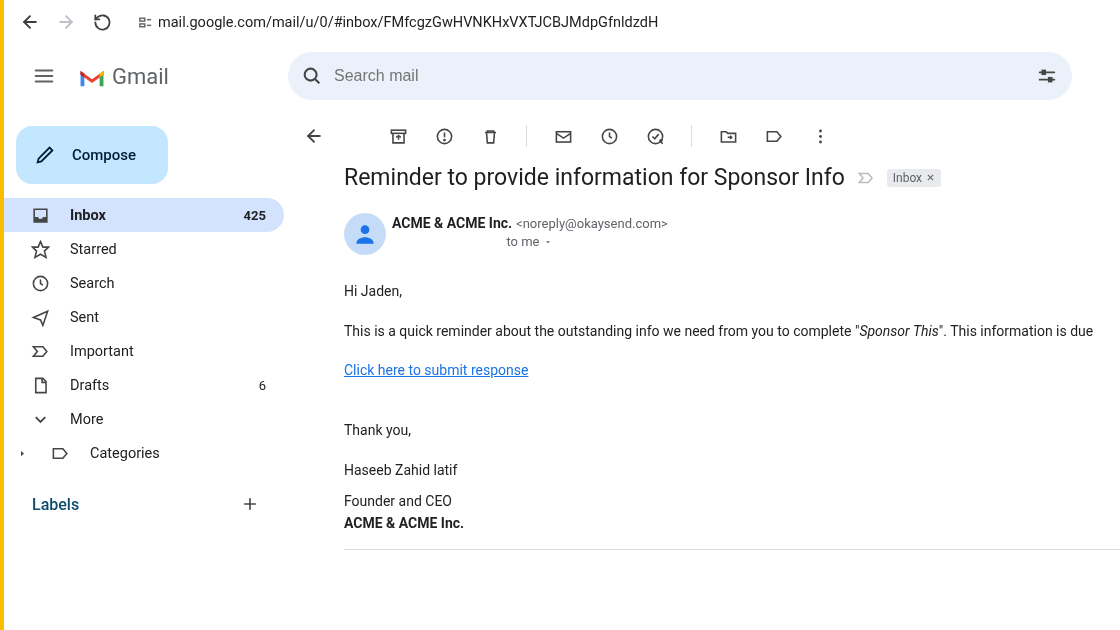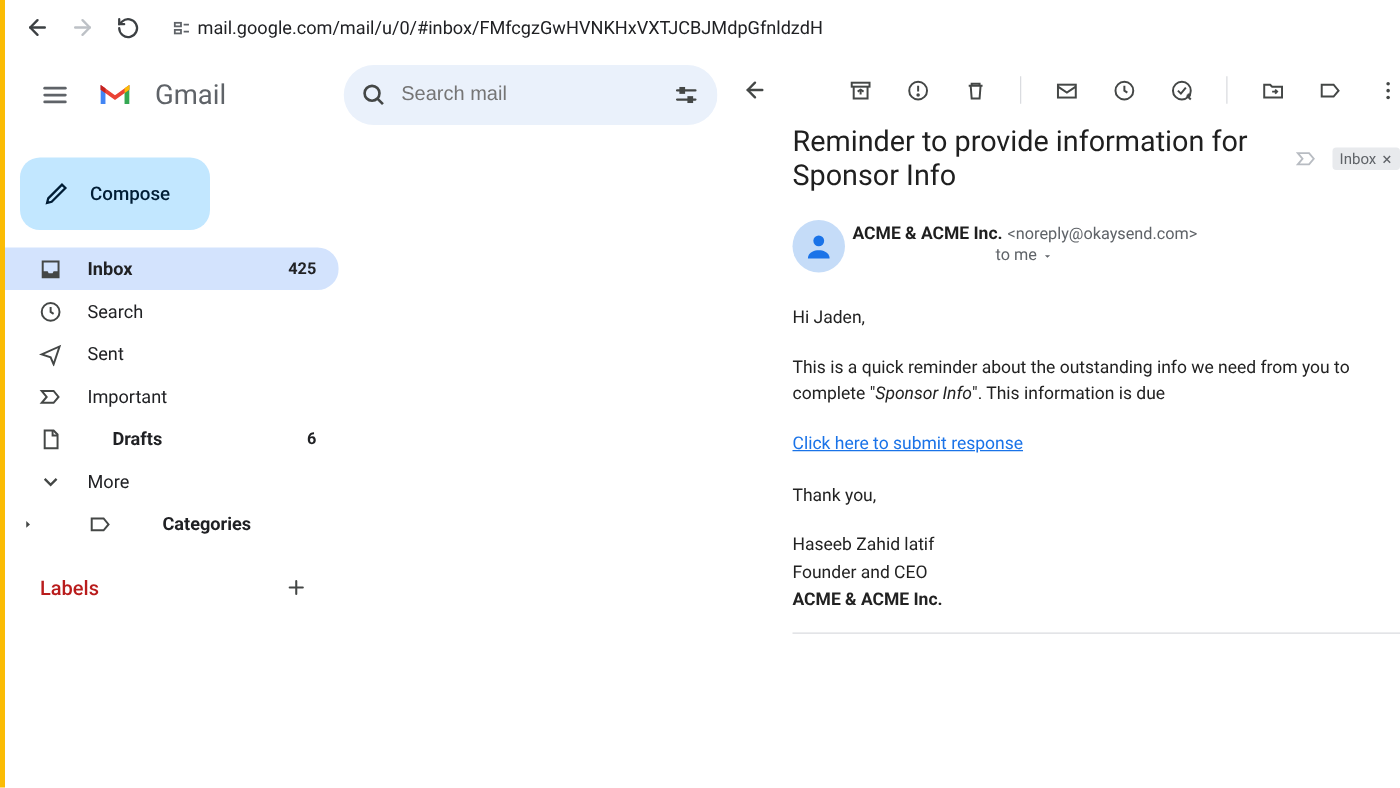--- a/index.html
+++ b/index.html
@@ -63,22 +63,22 @@
     gap: 12px;
   }
   .menu-icon {
     width: 44px; height: 44px;
     display: flex; align-items:center; justify-content:center;
     color: #5f6368;
     cursor: pointer;
   }
   .gmail-logo {
     display: flex;
-    align-items: flex-start;
-    gap: 18px;
+    align-items: flex-end;
+    gap: 6px;
   }
   .gmail-logo-text {
     font-size: 22px;
     color: #5f6368;
     font-weight: 400;
   }
   .compose-btn {
     margin: 18px 0 14px 12px;
     height: 58px;
     width: 152px;
@@ -112,44 +112,44 @@
     width: 20px; height: 20px;
     display:flex; align-items:center; justify-content:center;
     color: #444746;
   }
   .nav-item .lbl { flex: 1; }
   .nav-item .cnt { font-size: 13px; }
   .nav-item.active {
     background: #d3e3fd;
     font-weight: 700;
   }
-  .nav-item.bold { font-weight: 700; gap: 40px; }
+  .nav-item.bold { font-weight: 400; }
   .nav-item.cat { padding-left: 14px; }
   .nav-item.cat .chev { width:10px; color:#444; margin-right:2px;}
   .labels-row {
     display:flex;
     align-items:center;
     justify-content:space-between;
     padding: 20px 20px 0 28px;
     font-size: 16px;
     font-weight: 500;
-    color: #b91c1c;
+    color: #0c4a6e;
   }
   .labels-row .plus {
     width:28px; height:28px;
     display:flex;align-items:center;justify-content:center;
     color:#444746;
     cursor:pointer;
   }
 
   
   .main {
     flex: 1;
     display: flex;
-    flex-direction: row;
+    flex-direction: column;
     background: #fff;
   }
   .search-row {
     height: 64px;
     display: flex;
     align-items: center;
     padding-left: 4px;
   }
   .search-box {
     flex: 1;
@@ -242,21 +242,21 @@
 
   .body {
     margin-top: 26px;
     font-size: 14px;
     color: #222;
     line-height: 1.55;
   }
   .body p { margin-bottom: 18px; }
   .body .link { color:#1a73e8; text-decoration: underline; cursor:pointer;margin-top:36px;}
   .body .italic { font-style: italic; }
-  .body .sig-name { margin-bottom:0;}
+  .body .sig-name { margin-bottom:10px;}
   .body .sig-title { margin-bottom:0;}
   .body .sig-company { font-weight:700; margin-bottom:14px;}
   .body hr { border:none; border-top:1px solid #dadce0; margin-top:10px;}
 
   svg { display:block; }
 </style>
 </head>
 <body>
 
 <div class="browser-bar">
@@ -328,20 +328,28 @@
               <path d="M4 4h16v16H4z" fill="none" stroke="#444746" stroke-width="2"></path>
               <path d="M4 14h5l1 2h4l1-2h5v6H4z"></path>
             </svg>
         </span>
         <span class="lbl">Inbox</span>
         <span class="cnt">425</span>
       </li>
       <li class="nav-item">
         <span class="icn">
           <svg width="19" height="19" viewBox="0 0 24 24" fill="none" stroke="#444746" stroke-width="2">
+              <polygon points="12 2 15 9 22 9 17 14 19 22 12 18 5 22 7 14 2 9 9 9"></polygon>
+            </svg>
+        </span>
+        <span class="lbl">Starred</span>
+      </li>
+      <li class="nav-item">
+        <span class="icn">
+          <svg width="19" height="19" viewBox="0 0 24 24" fill="none" stroke="#444746" stroke-width="2">
               <circle cx="12" cy="12" r="9"></circle>
               <path d="M12 7v5l3 2"></path>
             </svg>
         </span>
         <span class="lbl">Search</span>
       </li>
       <li class="nav-item">
         <span class="icn">
           <svg width="19" height="19" viewBox="0 0 24 24" fill="none" stroke="#444746" stroke-width="2">
               <path d="M3 12l18-8-6 18-3-7z"></path>
@@ -537,24 +545,24 @@
                     <path d="M7 10l5 5 5-5z"></path>
                   </svg>
               </span>
             </div>
           </div>
         </div>
 
         <div class="body">
           <p>Hi Jaden,</p>
           <p>
-            <span>This is a quick reminder about the outstanding info we need from you to complete "</span><span class="italic">Sponsor Info</span><span>". This information is due</span>
+            <span>This is a quick reminder about the outstanding info we need from you to complete "</span><span class="italic">Sponsor This</span><span>". This information is due</span>
           </p>
           <p><a class="link">Click here to submit response</a></p>
-          <p style="margin-top:20px">Thank you,</p>
+          <p style="margin-top:38px">Thank you,</p>
           <p class="sig-name">Haseeb Zahid latif</p>
           <p class="sig-title">Founder and CEO</p>
           <p class="sig-company">ACME &amp; ACME Inc.</p>
           <hr>
         </div>
       </div>
     </div>
   </div>
 </div>
 

